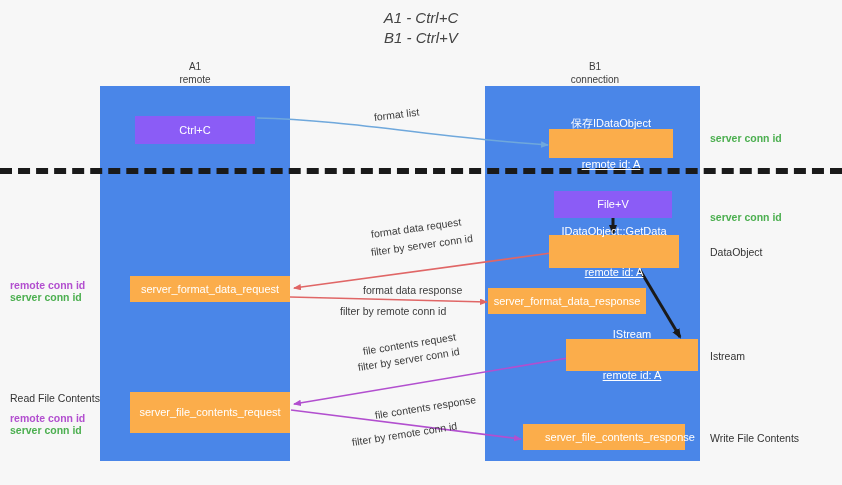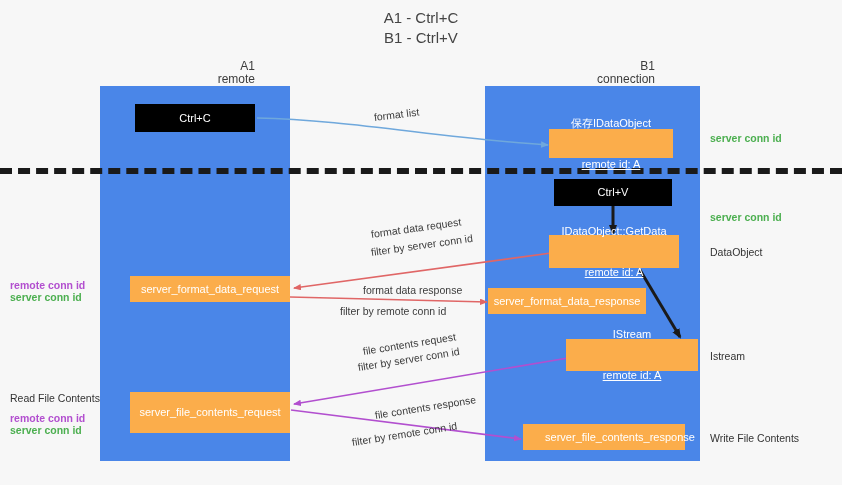--- a/index.html
+++ b/index.html
@@ -11,25 +11,25 @@
     overflow:hidden;
     position:relative;
   }
   #stage{position:absolute;left:0;top:0;width:842px;height:485px;}
 
   
   .title{
     position:absolute;left:0;top:8px;width:842px;
     text-align:center;font-size:15px;line-height:20px;color:#444;
   }
-  .title div{white-space:pre;}
+  .title div{white-space:pre;font-style:italic;}
 
   
   .col-head{
-    position:absolute;text-align:right;font-size:12px;line-height:13px;color:#3c3c3c;
+    position:absolute;text-align:center;font-size:10px;line-height:13px;color:#3c3c3c;
   }
   .col-head .sub{display:block;}
 
   
   .lane{position:absolute;background:#4a86e8;}
 
   
   .divider{
     position:absolute;left:0;top:168px;width:842px;height:0;
     border-top:6px dashed #1a1a1a;
@@ -41,21 +41,21 @@
     display:flex;align-items:center;justify-content:center;
     flex-direction:column;
     text-align:center;
     color:#ffffff;
     font-size:11px;line-height:13px;
     box-sizing:border-box;
     padding:2px 4px;
     z-index:6;
   }
   .box.orange{background:#fbad4b;gap:28px;}
-  .box.green{background:#000000;}
+  .box.green{background:#8b5cf6;margin-top:12px;}
   .box .l2{display:block;text-decoration:underline;}
 
   
   .lbl{
     position:absolute;font-size:10.5px;line-height:13px;color:#3c3c3c;
     white-space:nowrap;z-index:7;
   }
   .lbl.green{color:#4caf50;font-weight:bold;}
   .lbl.purple{color:#b24fcf;font-weight:bold;}
   .lbl.slant-up{transform:rotate(-7deg);transform-origin:left center;}
@@ -124,21 +124,21 @@
   <div class="box green" style="left:135px;top:104px;width:120px;height:28px;">
     <span>Ctrl+C</span>
   </div>
 
   <div class="box orange" style="left:549px;top:129px;width:124px;height:29px;">
     <span>保存IDataObject</span>
     <span class="l2">remote id: A</span>
   </div>
 
   <div class="box green" style="left:554px;top:179px;width:118px;height:27px;">
-    <span>Ctrl+V</span>
+    <span>File+V</span>
   </div>
 
   <div class="box orange" style="left:549px;top:235px;width:130px;height:33px;">
     <span>IDataObject::GetData</span>
     <span class="l2">remote id: A</span>
   </div>
 
   <div class="box orange" style="left:566px;top:339px;width:132px;height:32px;">
     <span>IStream</span>
     <span class="l2">remote id: A</span>

